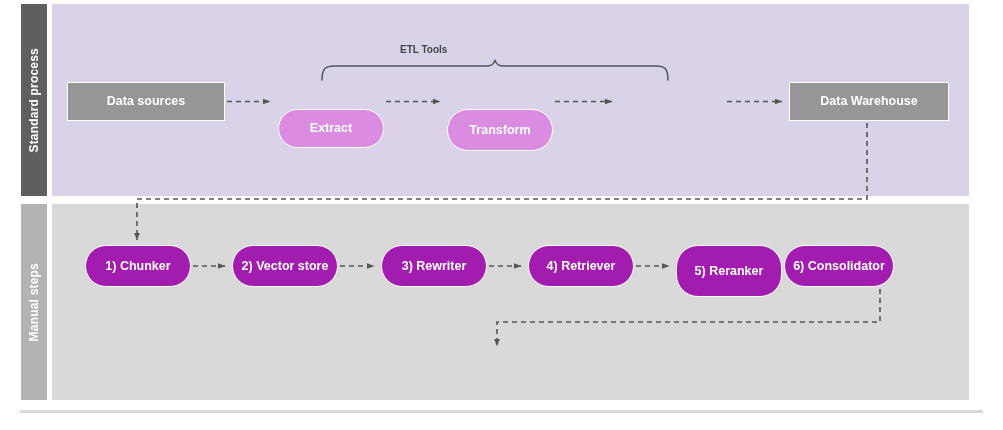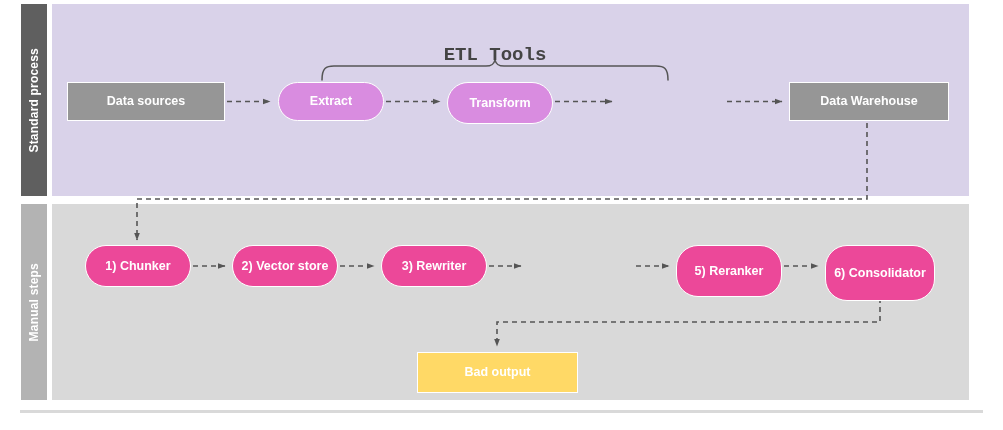--- a/index.html
+++ b/index.html
@@ -78,49 +78,48 @@
     color: #ffffff;
     font-weight: bold;
     font-size: 12.5px;
     line-height: 1.18;
     border: 1px solid #ffffff;
     padding: 2px 6px;
   }
   .node.rect { border-radius: 0; }
   .node.pill { border-radius: 22px; }
   .node.grey   { background: #969696; }
-  .node.purple { background: #d98ce0; }
-  .node.pillgrey { background: #ec4899; }
+  .node.purple { background: #d98ce0; margin-top: 27px; }
+  .node.pillgrey { background: #a21caf; }
   .node.yellow { background: #ffd966; }
 
   
   #node-data-sources   { left: 67px;  top: 82px;  width: 158px; height: 39px; }
   #node-extract        { left: 278px; top: 82px;  width: 106px; height: 39px; }
   #node-transform      { left: 447px; top: 82px;  width: 106px; height: 42px; }
   #node-load           { left: 619px; top: 82px;  width: 106px; height: 39px; }
   #node-data-warehouse { left: 789px; top: 82px;  width: 160px; height: 39px; }
 
   
   #node-chunker      { left: 85px;  top: 245px; width: 106px; height: 42px; }
   #node-vector-store { left: 232px; top: 245px; width: 106px; height: 42px; }
   #node-rewriter     { left: 381px; top: 245px; width: 106px; height: 42px; }
   #node-retriever    { left: 528px; top: 245px; width: 106px; height: 42px; }
   #node-reranker     { left: 676px; top: 245px; width: 106px; height: 52px; }
-  #node-consolidator { left: 825px; top: 245px; width: 110px; height: 56px; }
+  #node-consolidator { left: 784px; top: 245px; width: 110px; height: 42px; }
   #node-bad-output   { left: 417px; top: 352px; width: 161px; height: 41px; }
 
   
   #etl-label {
     position: absolute;
     left: 400px; top: 44px; width: 190px;
-    text-align: center;
+    text-align: left;
     color: #444444;
     font-weight: bold;
-    font-size: 19px;
-    font-family: Liberation Mono, monospace;
+    font-size: 10px;
   }
 
   
   #connectors {
     position: absolute;
     left: 0; top: 0;
     width: 1003px; height: 430px;
     pointer-events: none;
   }
 </style>
@@ -190,24 +189,24 @@
 
   <div class="node pill pillgrey" id="node-chunker">
     <span>1) Chunker</span>
   </div>
   <div class="node pill pillgrey" id="node-vector-store">
     <span>2) Vector store</span>
   </div>
   <div class="node pill pillgrey" id="node-rewriter">
     <span>3) Rewriter</span>
   </div>
+  <div class="node pill pillgrey" id="node-retriever">
+    <span>4) Retriever</span>
+  </div>
   <div class="node pill pillgrey" id="node-reranker">
     <span>5) Reranker</span>
   </div>
   <div class="node pill pillgrey" id="node-consolidator">
     <span>6) Consolidator</span>
   </div>
-  <div class="node rect yellow" id="node-bad-output">
-    <span>Bad output</span>
-  </div>
 
   <div id="bottom-rule"></div>
 </div>
 
 </body></html>

